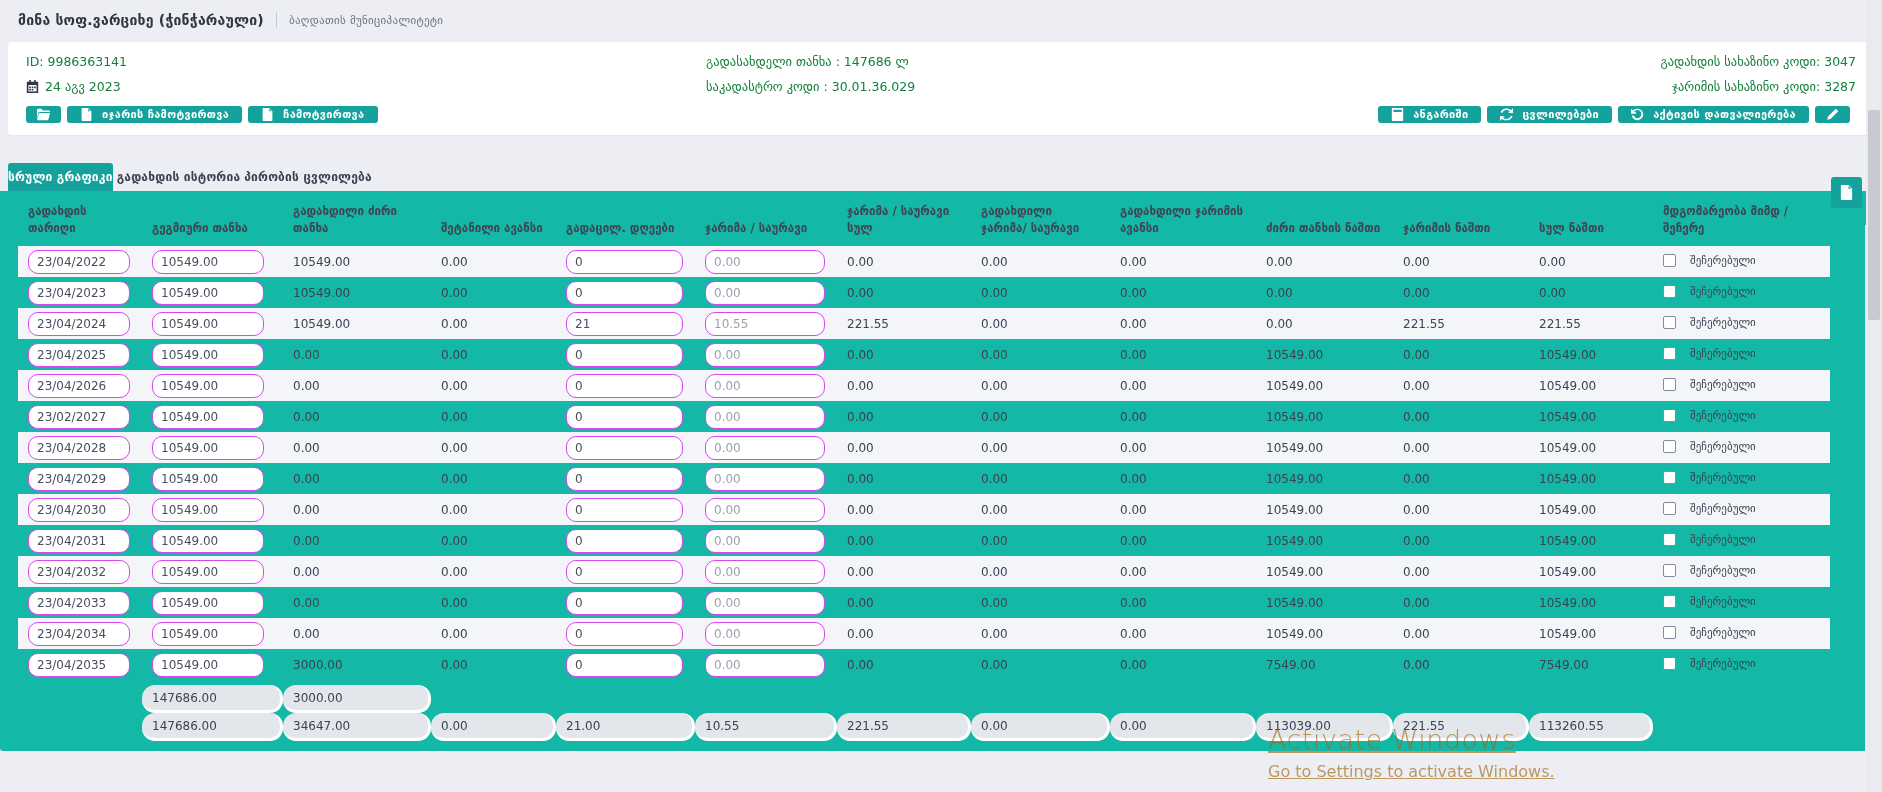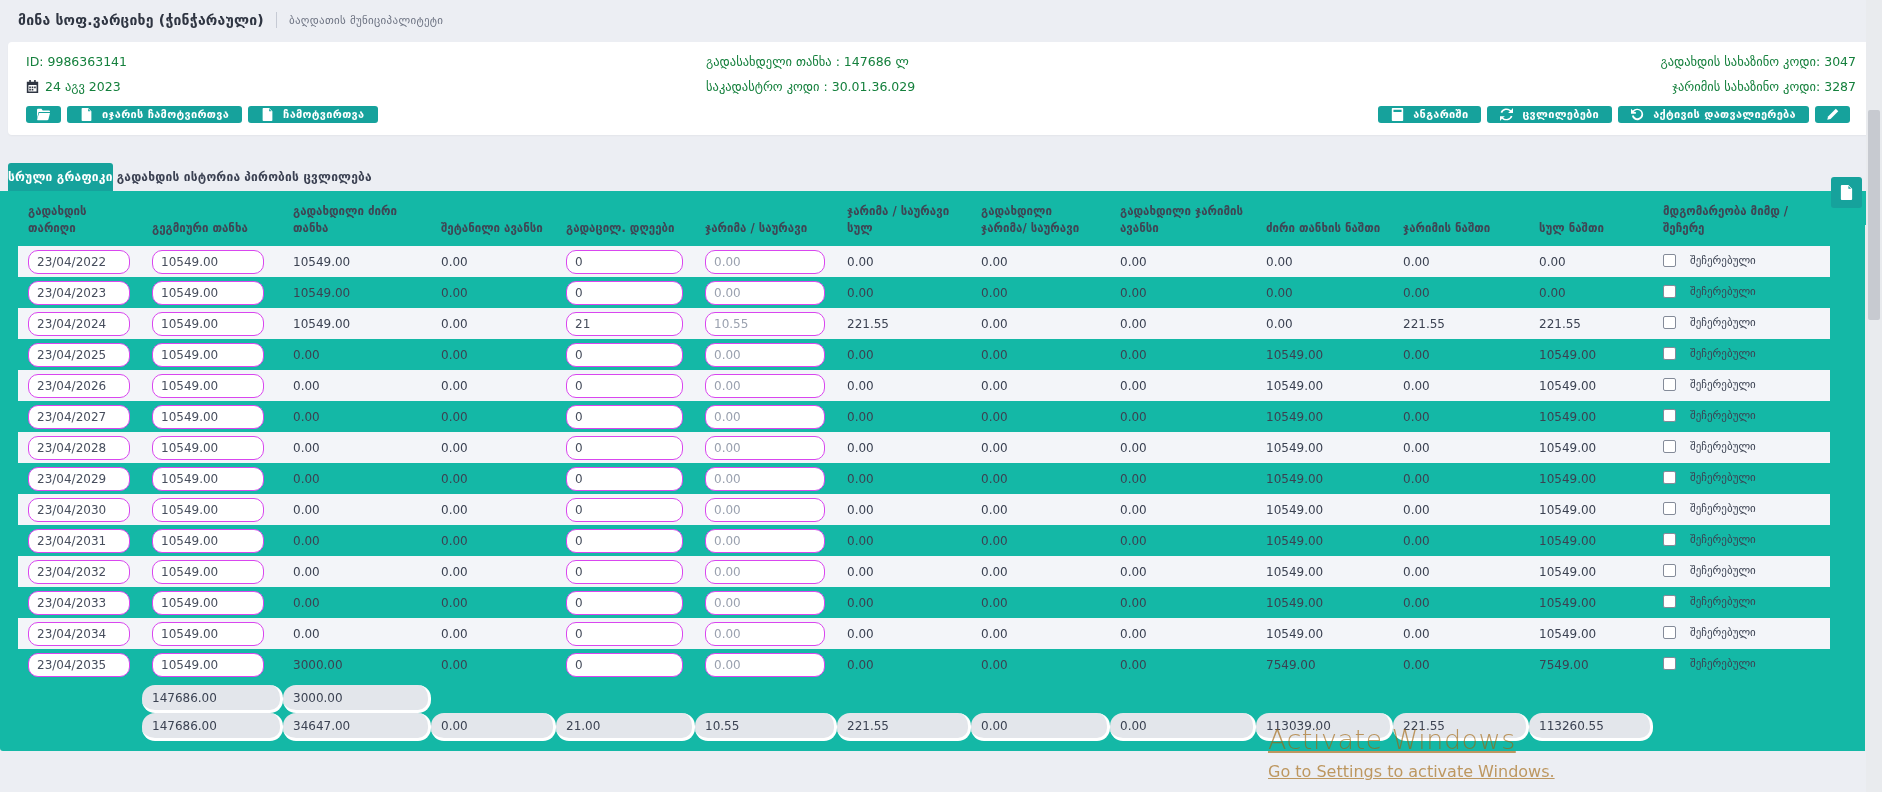--- a/index.html
+++ b/index.html
@@ -327,21 +327,21 @@
           <td>10549.00</td>
           <td>0.00</td>
           <td>10549.00</td>
           <td><label class="chk">
               <span class="box"></span>
               <span>შეჩერებული</span>
             </label></td>
         </tr>
         <tr>
           <td>
-            <div class="inp">23/04/2027</div>
+            <div class="inp">23/02/2027</div>
           </td>
           <td>
             <div class="inp narrow">10549.00</div>
           </td>
           <td>0.00</td>
           <td>0.00</td>
           <td>
             <div class="inp">0</div>
           </td>
           <td>

